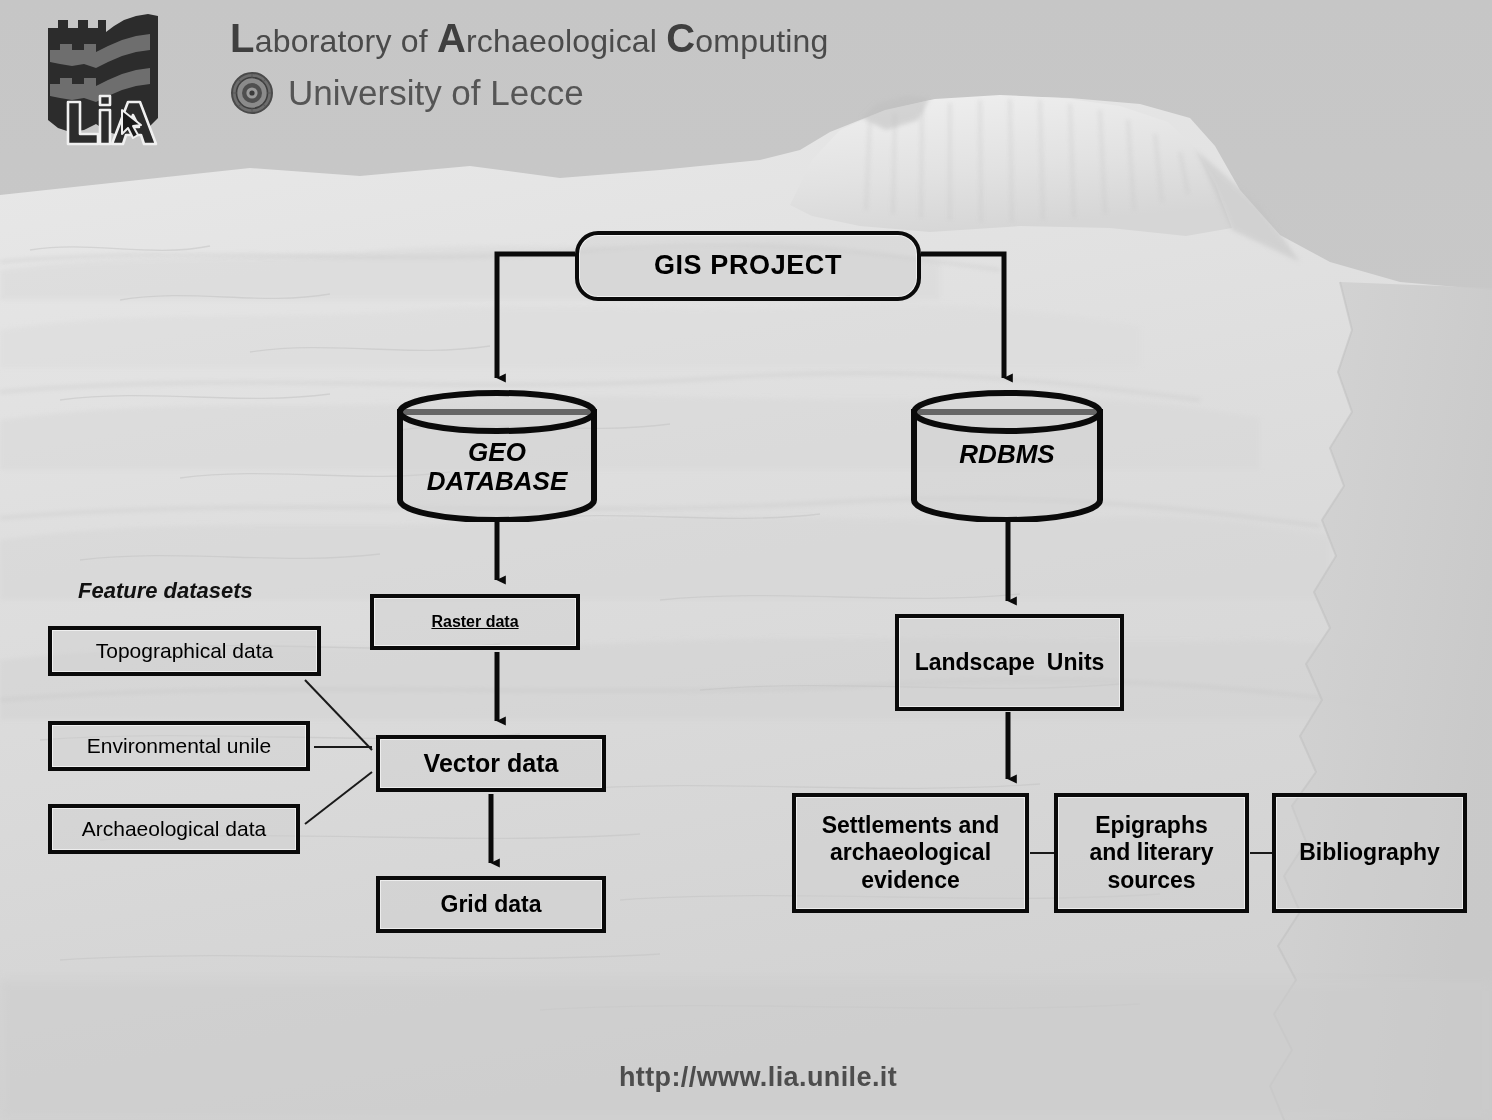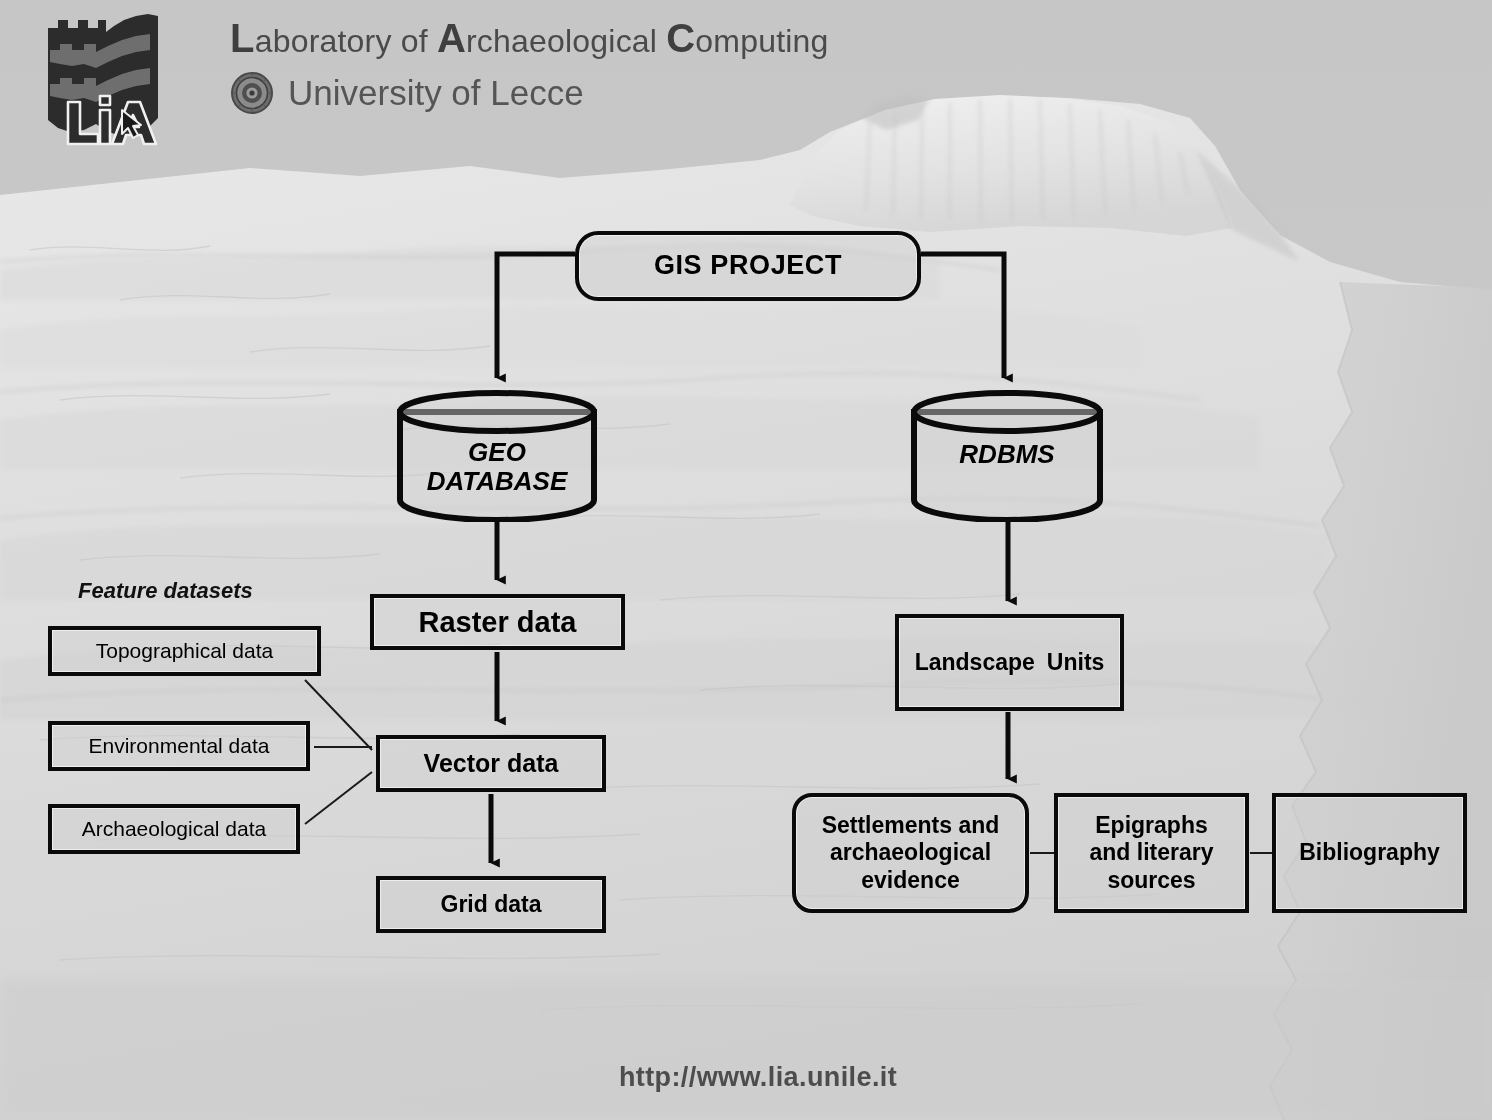--- a/index.html
+++ b/index.html
@@ -289,42 +289,42 @@
       <span>RDBMS</span>
     </div>
   </div>
 
   <div class="feature-label">Feature datasets</div>
 
   <div class="box" style="left:48px;top:626px;width:273px;height:50px;font-size:21px;font-weight:normal;">
     <span>Topographical data</span>
   </div>
   <div class="box" style="left:48px;top:721px;width:262px;height:50px;font-size:21px;font-weight:normal;">
-    <span>Environmental data</span>
+    <span>Environmental unile</span>
   </div>
   <div class="box" style="left:48px;top:804px;width:252px;height:50px;font-size:21px;font-weight:normal;">
     <span>Archaeological data</span>
   </div>
 
-  <div class="box" style="left:370px;top:594px;width:255px;height:56px;font-size:29px;">
+  <div class="box" style="left:370px;top:594px;width:210px;height:56px;font-size:16px;text-decoration:underline;">
     <span>Raster data</span>
   </div>
   <div class="box" style="left:376px;top:735px;width:230px;height:57px;font-size:25px;">
     <span>Vector data</span>
   </div>
   <div class="box" style="left:376px;top:876px;width:230px;height:57px;font-size:23px;">
     <span>Grid data</span>
   </div>
 
   <div class="box" style="left:895px;top:614px;width:229px;height:97px;font-size:23px;">
     <span>Landscape</span>
     <span>Units</span>
   </div>
 
-  <div class="box" style="left:792px;top:793px;width:237px;height:120px;font-size:23px;flex-direction:column;border-radius:20px;">
+  <div class="box" style="left:792px;top:793px;width:237px;height:120px;font-size:23px;flex-direction:column;">
     <span>Settlements and</span>
     <span>archaeological</span>
     <span>evidence</span>
   </div>
 
   <div class="box" style="left:1054px;top:793px;width:195px;height:120px;font-size:23px;flex-direction:column;">
     <span>Epigraphs</span>
     <span>and literary</span>
     <span>sources</span>
   </div>

